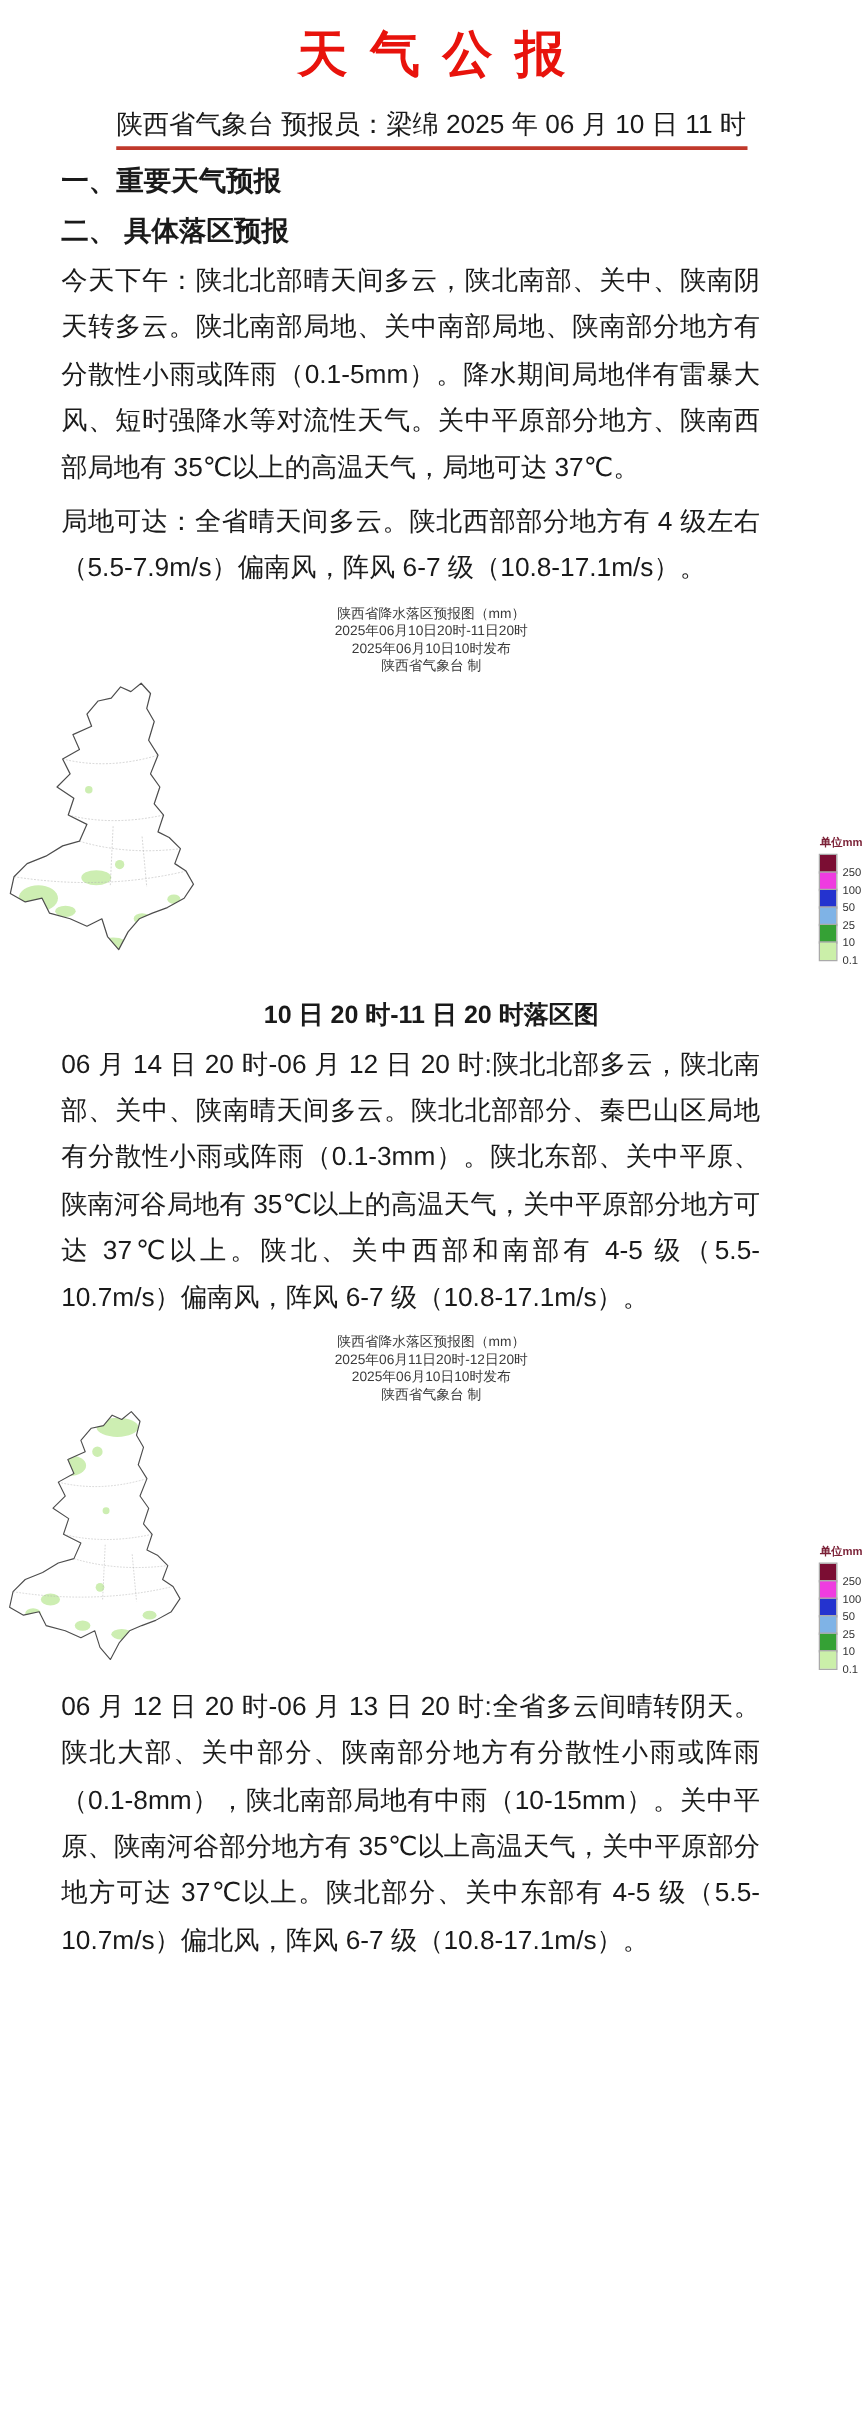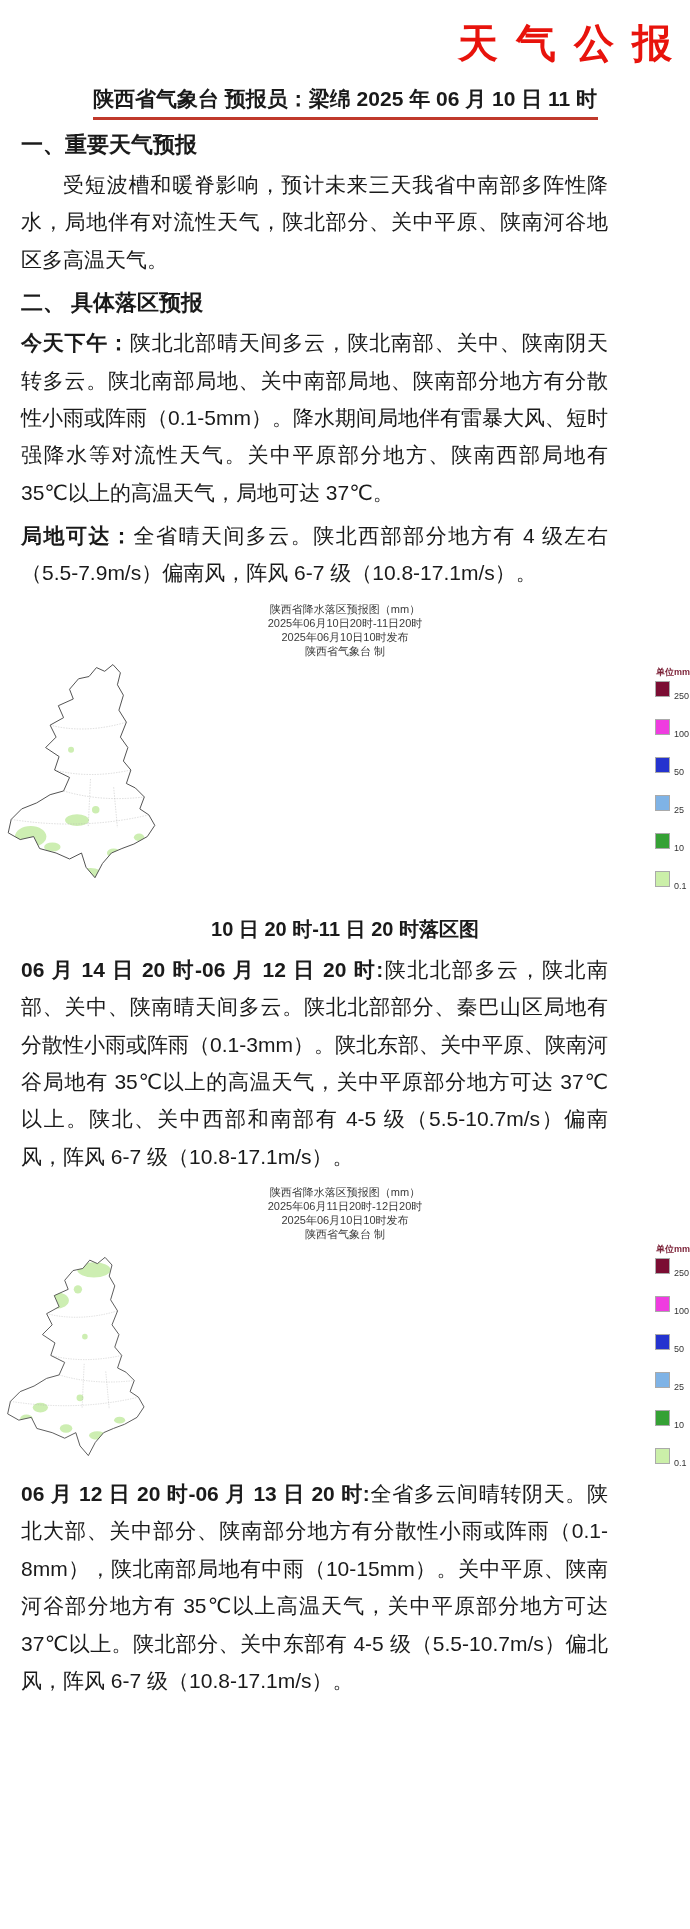--- a/index.html
+++ b/index.html
@@ -6,55 +6,55 @@
   body{
     width:690px;
     font-family:"Liberation Sans","DejaVu Sans",sans-serif;
     color:#1a1a1a;
   }
   .page{width:690px;box-sizing:border-box;padding:6px 0 14px 0;}
 
   
   .doc-title{
     margin:10px 0 14px 0;
-    text-align:right;
+    text-align:center;
     font-size:40px;
     font-weight:bold;
     color:#e8130c;
     letter-spacing:0.45em;
     text-indent:0.45em;
   }
   .subtitle-wrap{
     width:505px;
     margin:0 auto 10px auto;
     text-align:center;
     border-bottom:3px solid #c0392b;
     padding-bottom:4px;
   }
   .subtitle{
     font-size:21px;
-    font-weight:bold;
+    font-weight:normal;
     white-space:nowrap;
   }
 
   
-  .text-col{padding:0 82px 0 21px;}
+  .text-col{padding:0 82px 0 49px;}
   .sec-heading{
     font-size:22px;
     font-weight:bold;
     margin:10px 0 6px 0;
   }
   p.body-para{
     font-size:21px;
     line-height:1.78;
     text-align:justify;
     margin:4px 0 6px 0;
   }
   p.indent2{text-indent:2em;}
-  .b-label{font-weight:bold;}
+  .b-label{font-weight:normal;}
 
   
   .map-figure{
     margin:10px 0 6px 0;
     text-align:center;
   }
   .map-titles{
     font-size:11px;
     line-height:14px;
     color:#3a3a3a;
@@ -75,21 +75,21 @@
     align-items:flex-start;
     margin-bottom:6px;
   }
   .lg-title{
     font-size:9px;
     font-weight:bold;
     color:#7a1f35;
     margin-bottom:3px;
     white-space:nowrap;
   }
-  .lg-bar{display:flex;flex-direction:column;gap:24px;}
+  .lg-bar{display:flex;flex-direction:column;}
   .lg-cell{
     width:13px;height:14px;
     position:relative;
     outline:1px solid #aaaaaa;
   }
   .lg-label{
     position:absolute;
     left:18px;bottom:-5px;
     font-size:9px;
     color:#333;
@@ -124,21 +124,20 @@
   <h1 class="doc-title">天气公报</h1>
 
   <div class="subtitle-wrap">
     <span class="subtitle">陕西省气象台  预报员：梁绵  2025 年 06 月 10 日 11 时</span>
   </div>
 
   <div class="text-col">
 
     <div class="sec-heading">一、重要天气预报</div>
 
-    <p class="body-para indent2">受短波槽和暖脊影响，预计未来三天我省中南部多阵性降水，局地伴有对流性天气，陕北部分、关中平原、陕南河谷地区多高温天气。</p>
 
     <div class="sec-heading">二、 具体落区预报</div>
 
     <p class="body-para"><span class="b-label">今天下午：</span><span>陕北北部晴天间多云，陕北南部、关中、陕南阴天转多云。陕北南部局地、关中南部局地、陕南部分地方有分散性小雨或阵雨（0.1-5mm）。降水期间局地伴有雷暴大风、短时强降水等对流性天气。关中平原部分地方、陕南西部局地有 35℃以上的高温天气，局地可达 37℃。</span></p>
 
     <p class="body-para"><span class="b-label">局地可达：</span><span>全省晴天间多云。陕北西部部分地方有 4 级左右（5.5-7.9m/s）偏南风，阵风 6-7 级（10.8-17.1m/s）。</span></p>
 
   </div>
 
   <figure class="map-figure">

